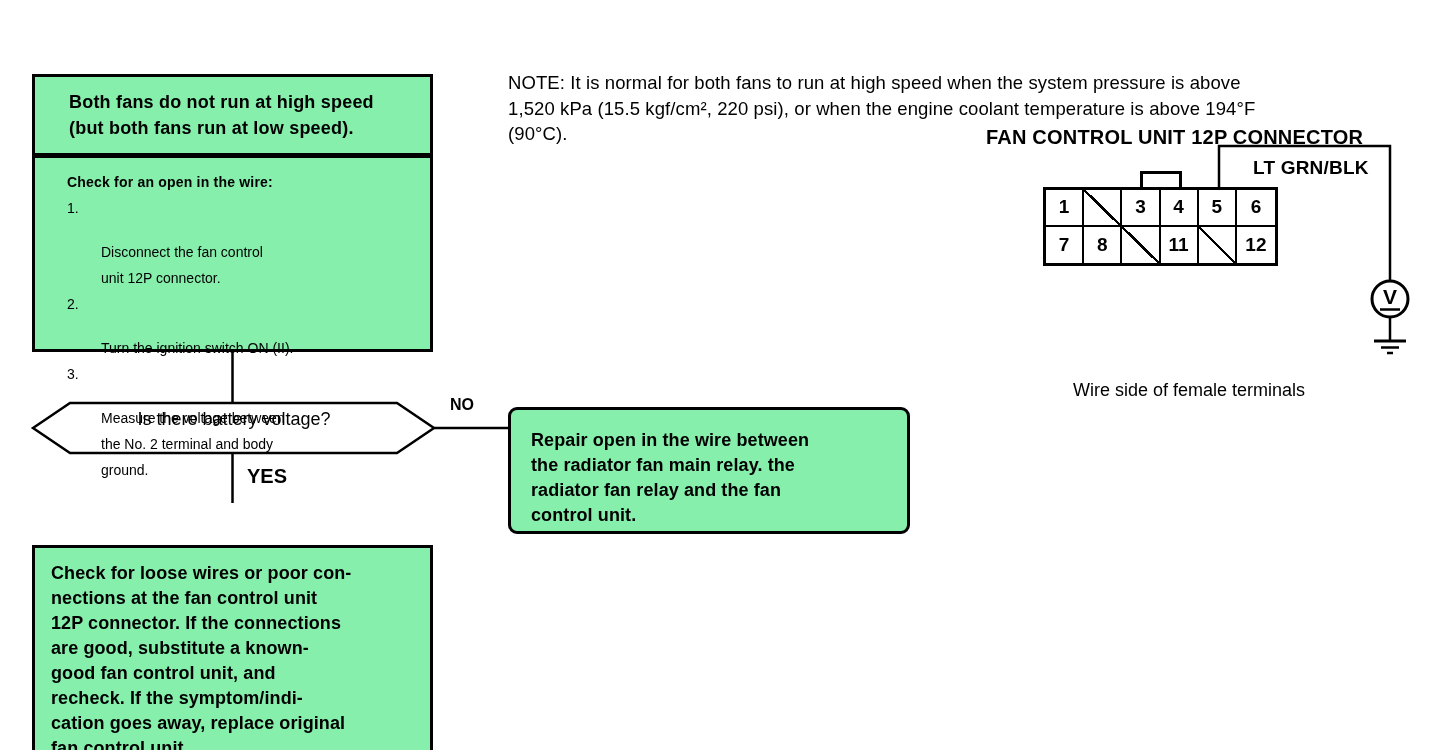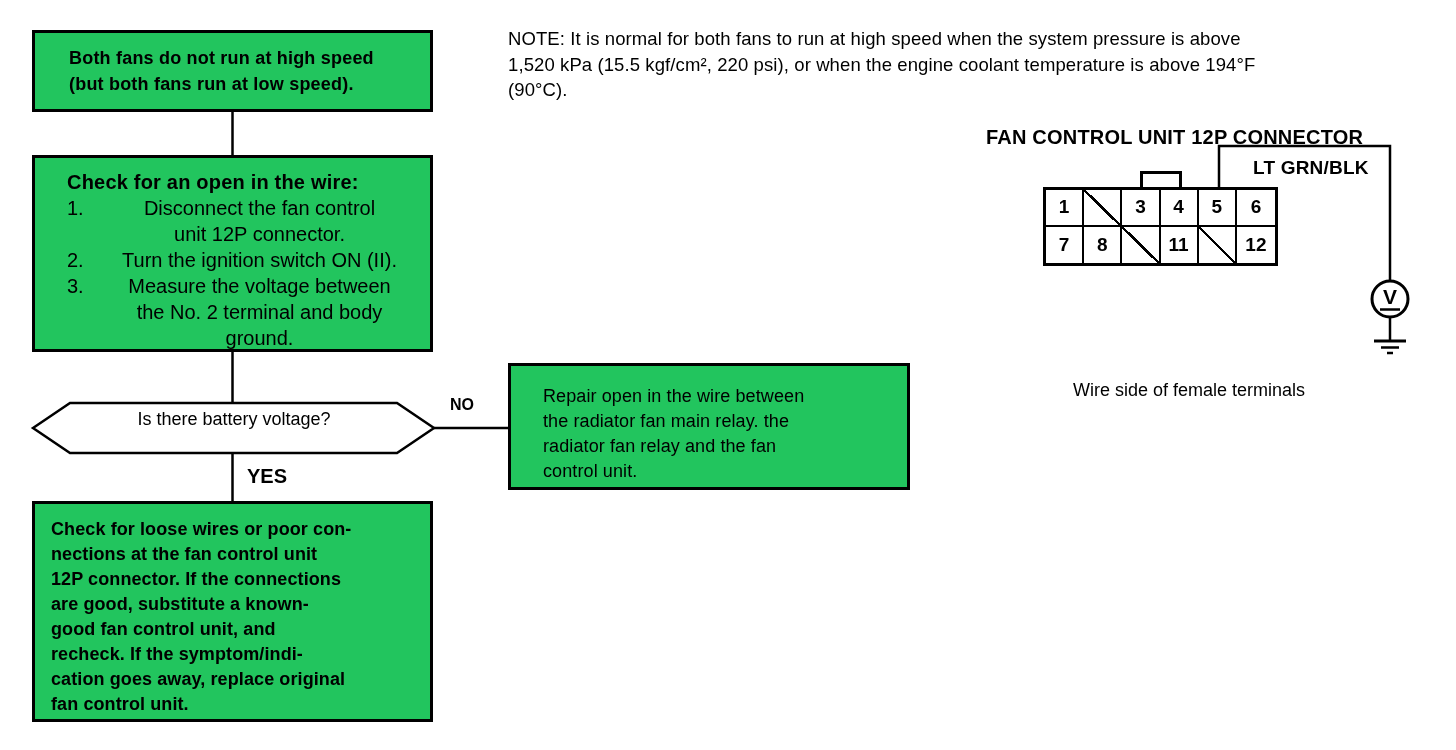--- a/index.html
+++ b/index.html
@@ -3,41 +3,41 @@
 <meta charset="utf-8">
 <style>
   html,body { margin:0; padding:0; }
   body {
     width:1456px; height:750px; position:relative; overflow:hidden;
     background:#ffffff; color:#000;
     font-family:"Liberation Sans", "DejaVu Sans", sans-serif;
     -webkit-font-smoothing:antialiased;
   }
   .abs { position:absolute; }
-  .multiline { white-space:pre-line; }
+  .multiline { white-space:pre-line;margin-top:44px; }
   .flowbox {
     position:absolute; box-sizing:border-box;
-    border:3px solid #000; background:#22c55e;
+    border:3px solid #000; background:#86efac;
   }
   
   #symptom-box { left:32px; top:30px; width:401px; height:82px;
     padding:12px 10px 0 34px; font-size:18px; font-weight:bold;
     line-height:26px; letter-spacing:0.2px; }
   #check-box { left:32px; top:155px; width:401px; height:197px;
-    padding:11px 12px 0 32px; font-size:20px; line-height:26px; }
+    padding:11px 12px 0 32px; font-size:14px; line-height:26px; }
   #check-box .title { font-weight:bold; letter-spacing:0.2px; }
   .list-item { display:flex; }
   .list-item .num { width:34px; flex:0 0 34px; }
-  .list-item .txt { flex:1;text-align:center; }
+  .list-item .txt { flex:1; }
   #recheck-box { left:32px; top:501px; width:401px; height:221px;
     padding:13px 8px 0 16px; font-size:18px; font-weight:bold;
     line-height:25px; letter-spacing:0.1px; }
   #repair-box { left:508px; top:363px; width:402px; height:127px;
-    padding:18px 8px 0 32px; font-size:18px; font-weight:normal;
-    line-height:25px; letter-spacing:0.1px; }
+    padding:18px 8px 0 20px; font-size:18px; font-weight:bold;
+    line-height:25px; letter-spacing:0.1px;border-radius:9px; }
   
   #decision-text { left:33px; top:403px; width:402px; height:32px;
     display:flex; align-items:center; justify-content:center;
     font-size:18px; }
   #no-label  { left:450px; top:396px; width:50px; font-size:16px; font-weight:600; }
   #yes-label { left:247px; top:465px; width:60px; font-size:20px; font-weight:600; }
   
   #note-text { left:508px; top:26px; width:940px;
     font-size:18.5px; line-height:25.5px; letter-spacing:0.1px; }
   

